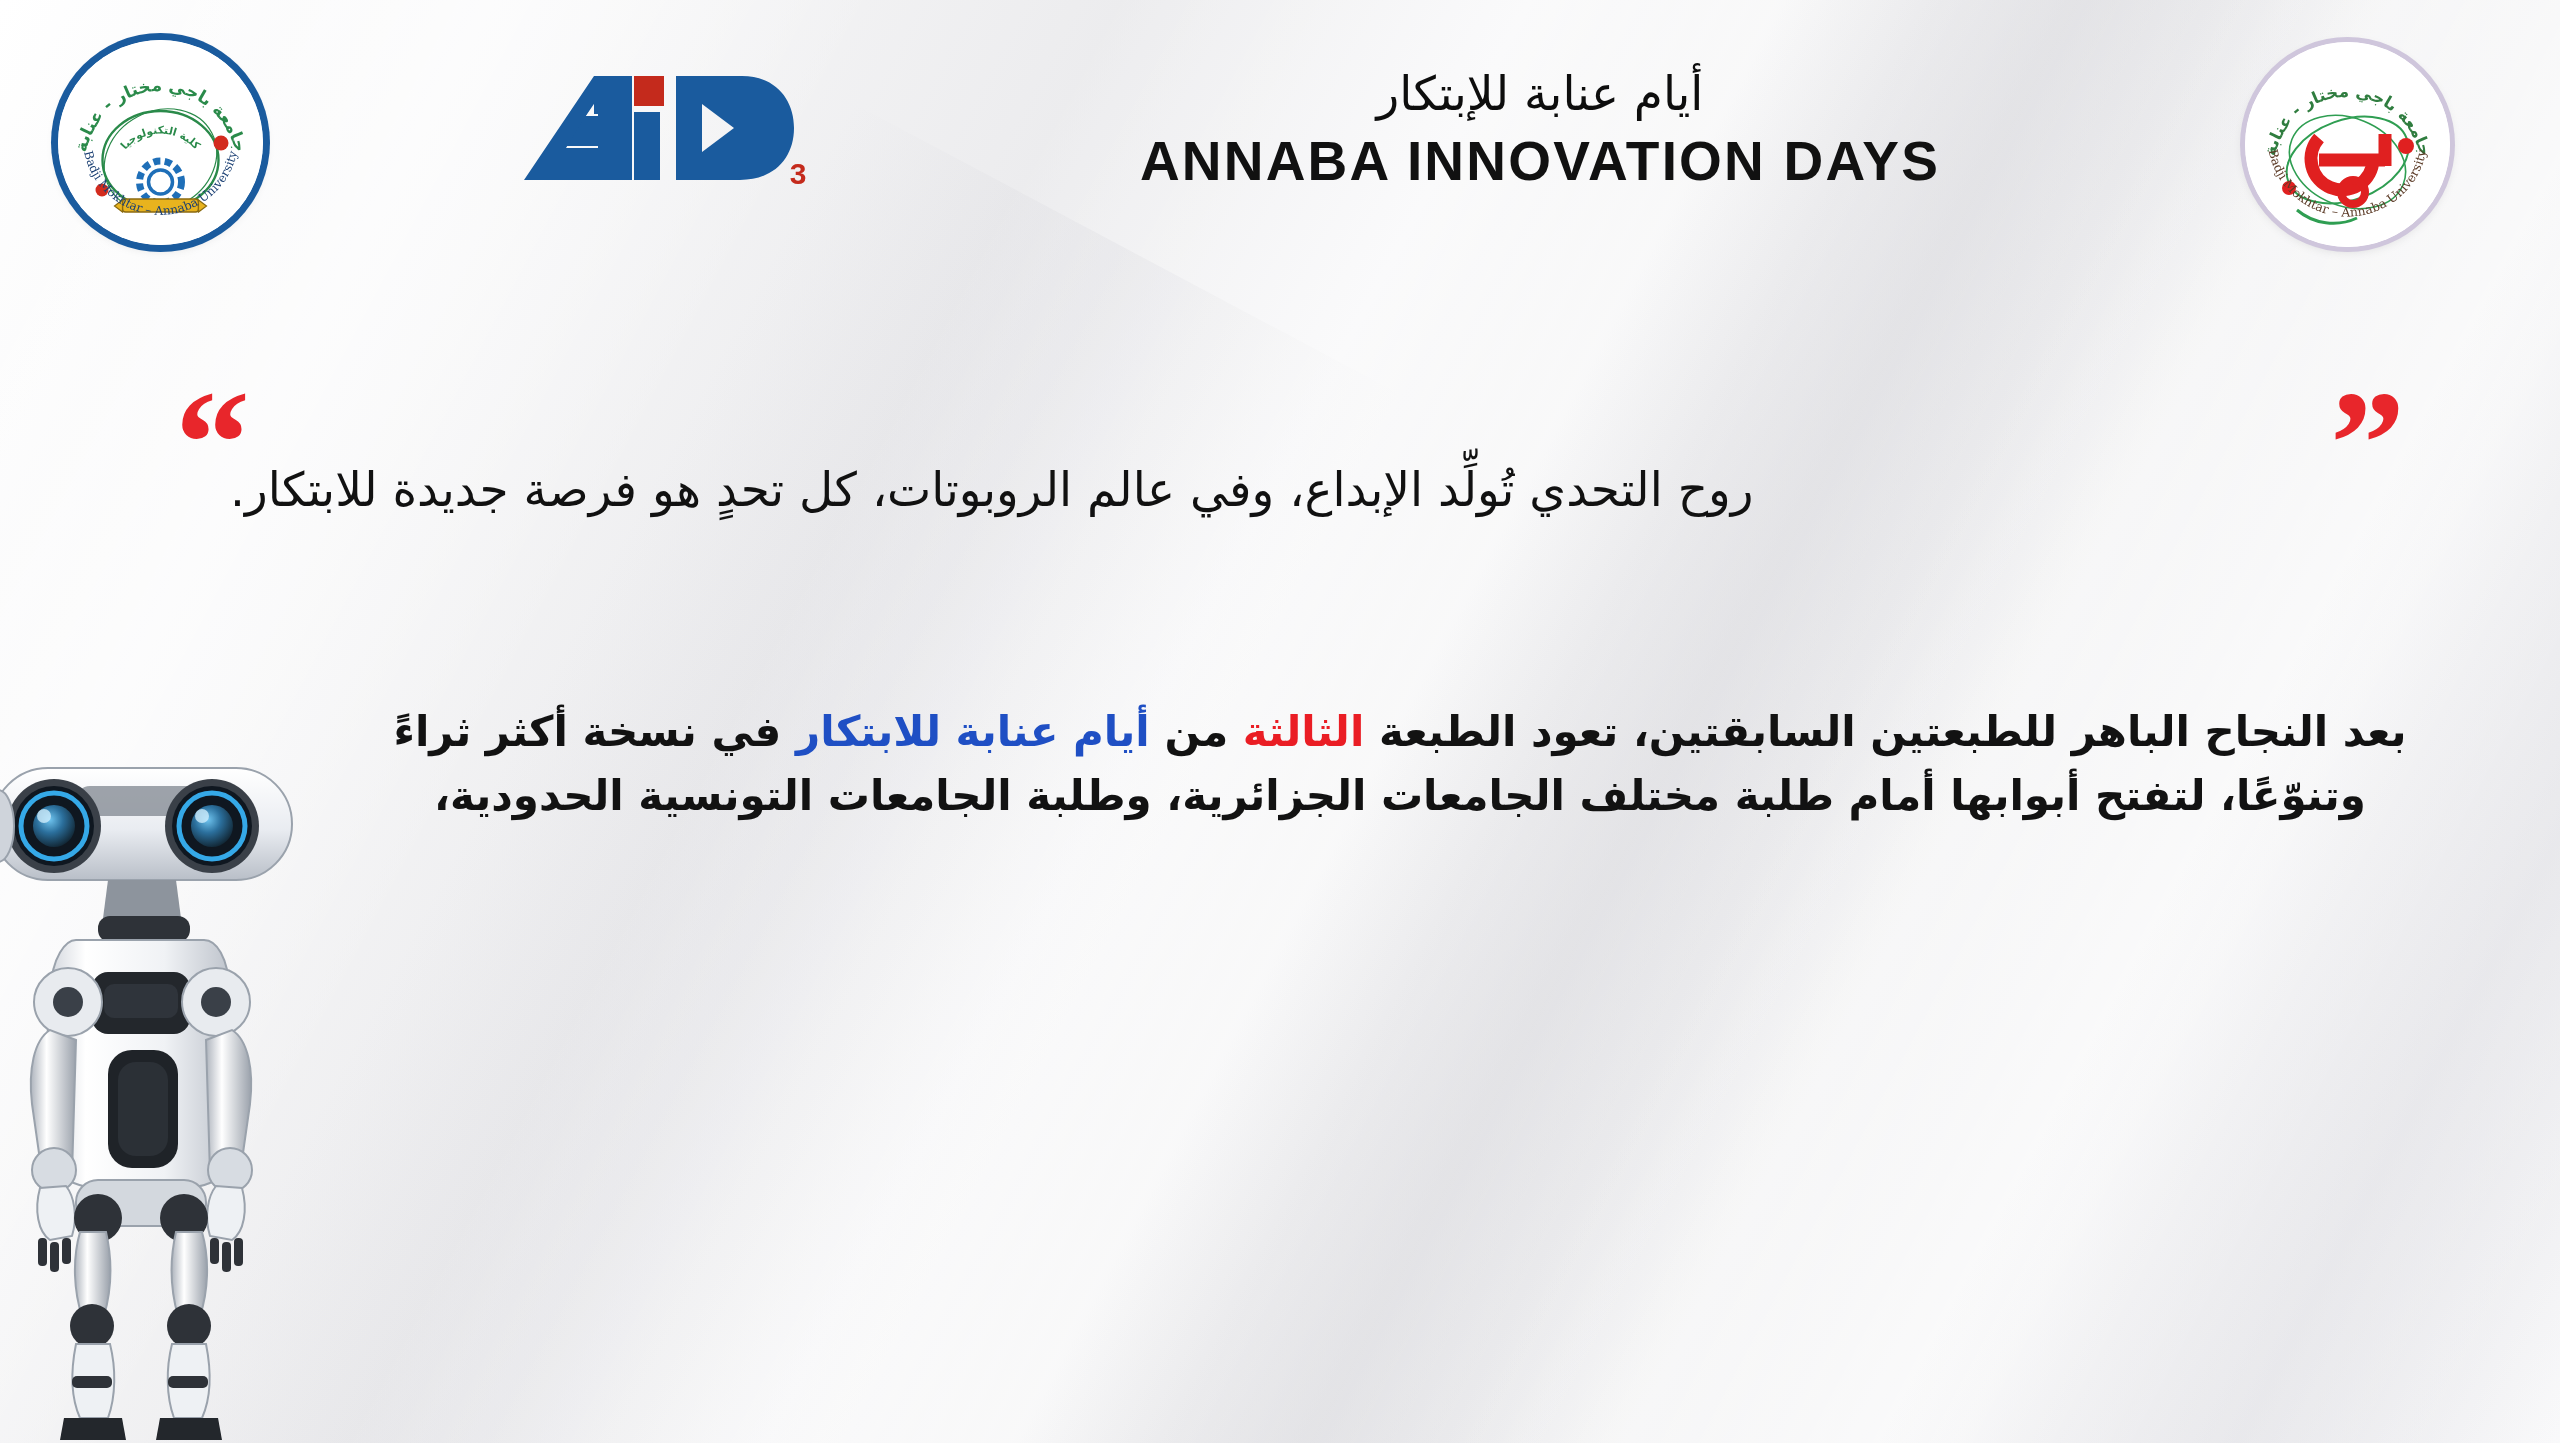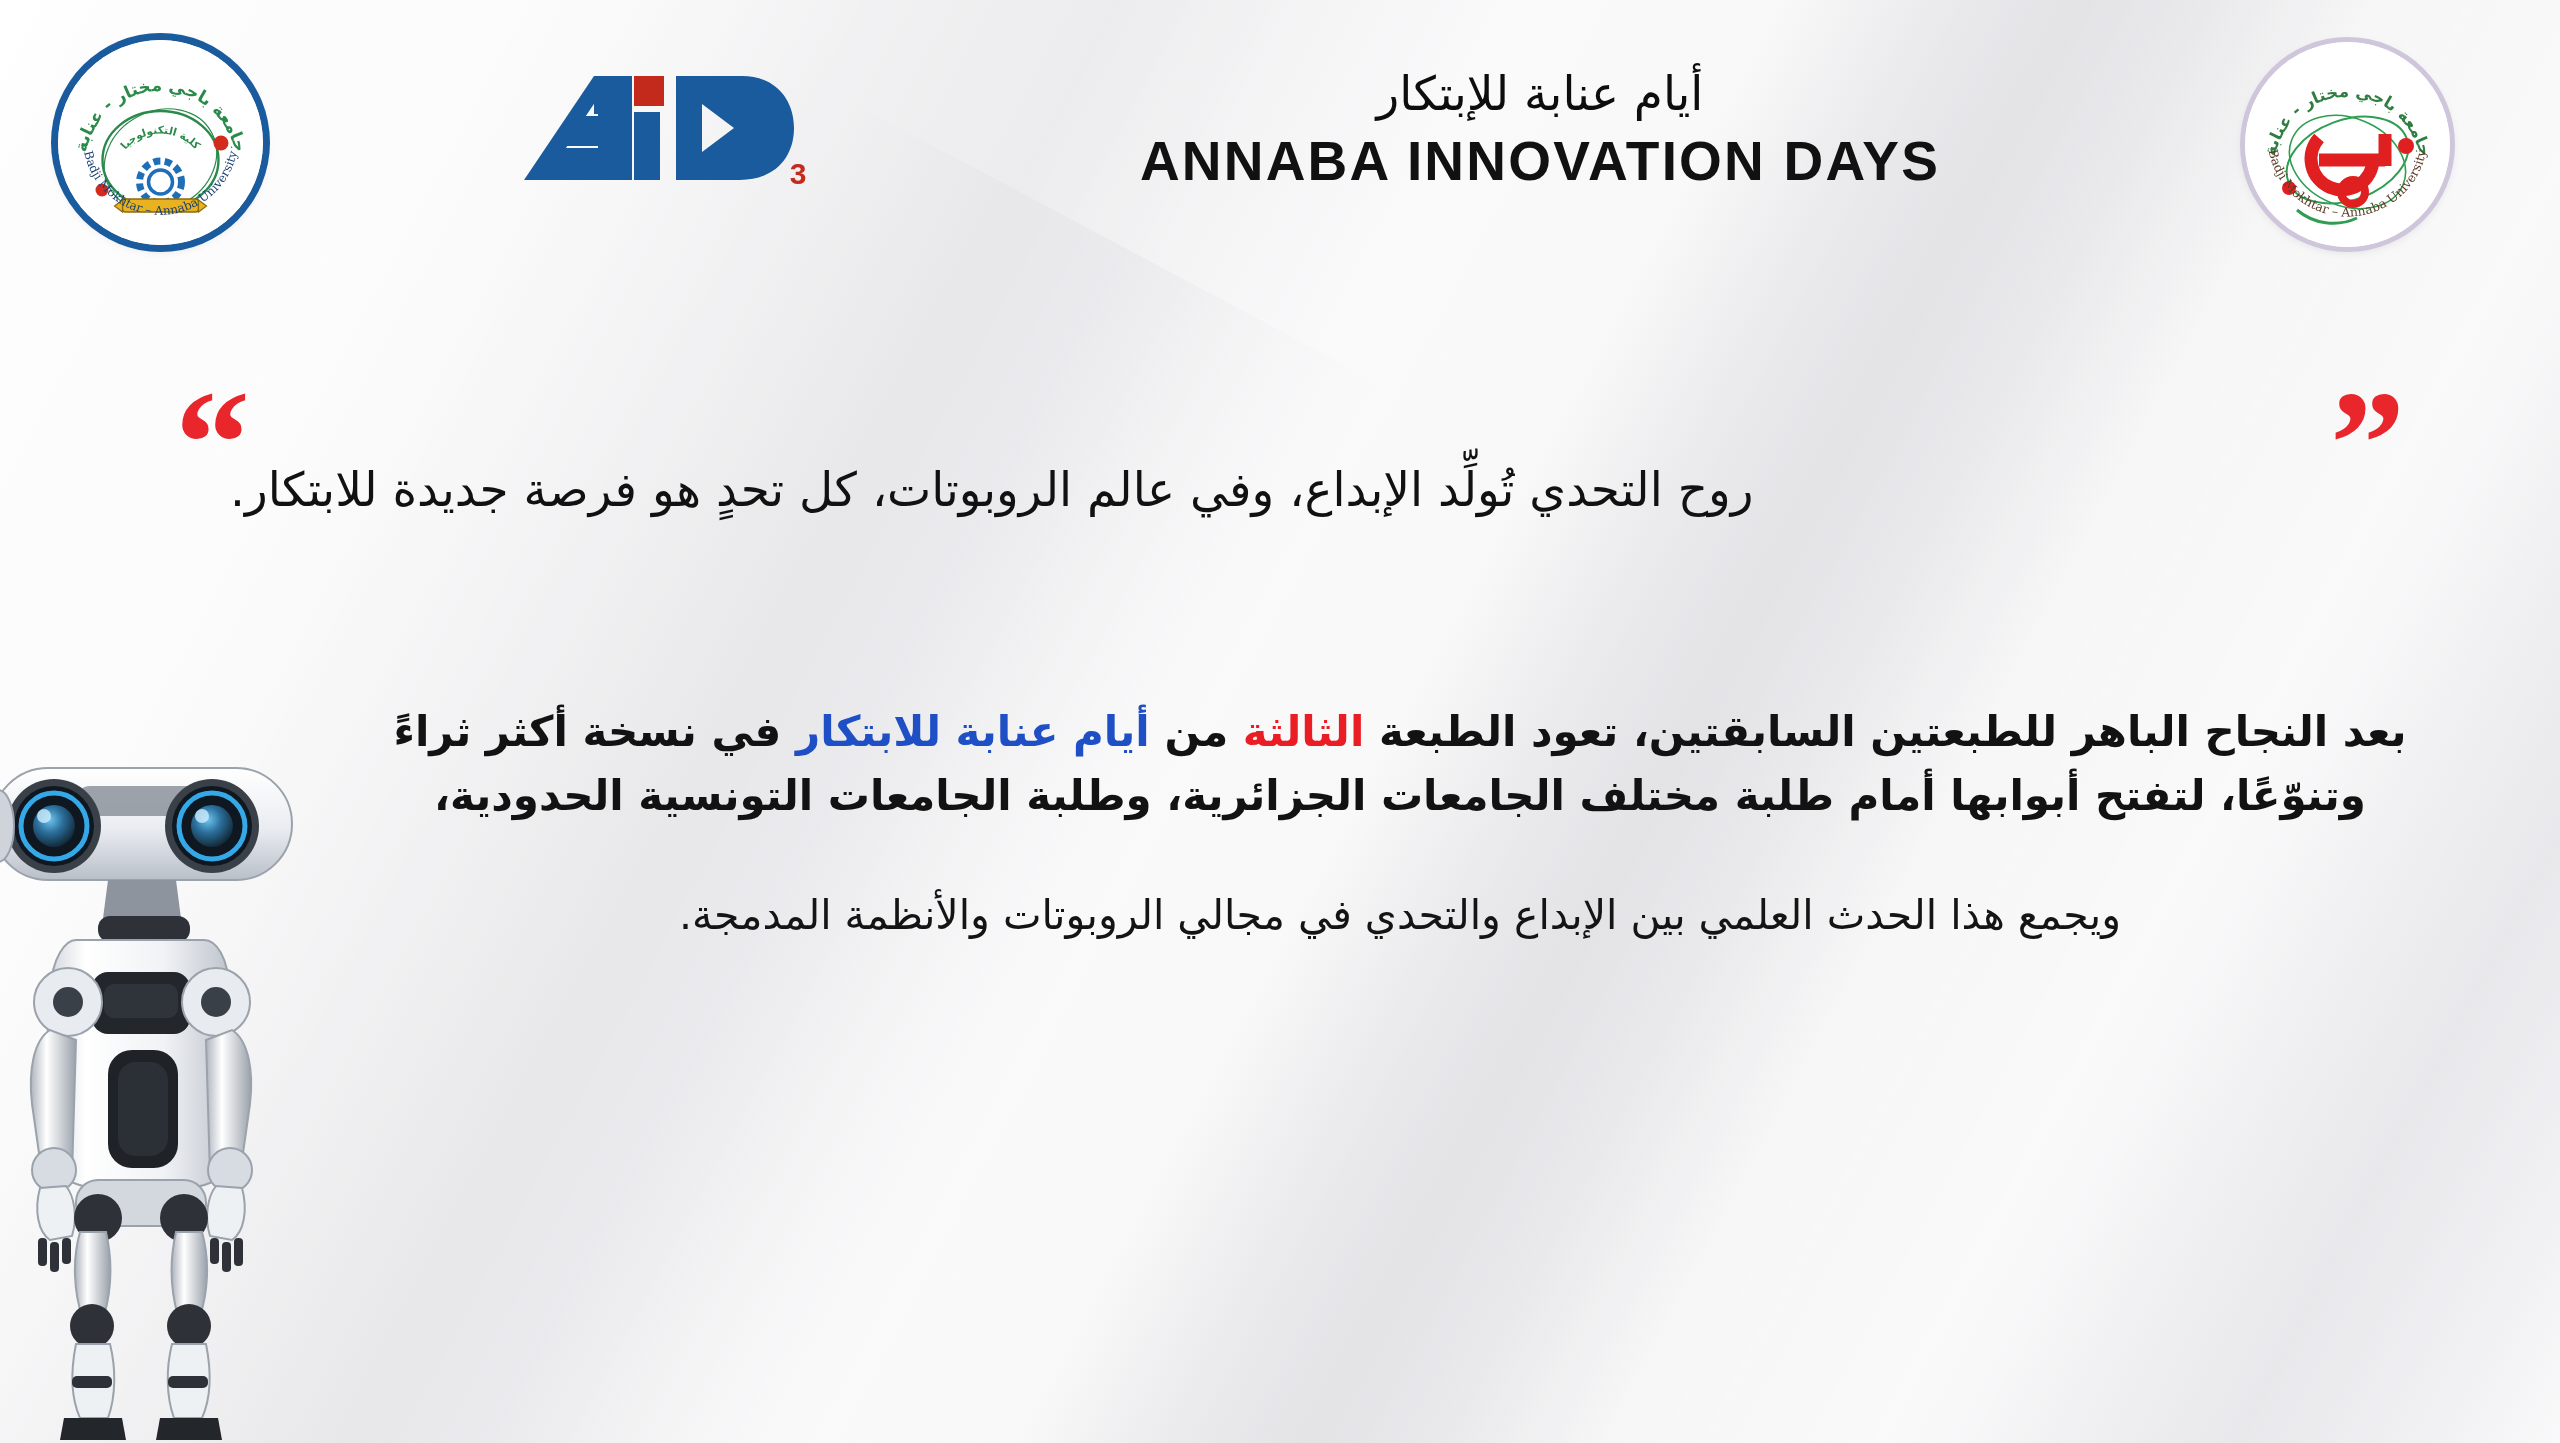--- a/index.html
+++ b/index.html
@@ -304,21 +304,20 @@
   </div>
 
   <div>
     <div class="quote-mark qm-right">”</div>
     <div class="quote-mark qm-left">“</div>
     <div class="quote-text">روح التحدي تُولِّد الإبداع، وفي عالم الروبوتات، كل تحدٍ هو فرصة جديدة للابتكار.</div>
   </div>
 
   <div class="body-block">
     <p class="para para-1" id="para1"><span>بعد النجاح الباهر للطبعتين السابقتين، تعود الطبعة </span><span class="hl-red">الثالثة</span><span> من </span><span class="hl-blue">أيام عنابة للابتكار</span><span> في نسخة أكثر ثراءً وتنوّعًا، لتفتح أبوابها أمام طلبة مختلف الجامعات الجزائرية، وطلبة الجامعات التونسية الحدودية،</span></p>
-    <p class="para para-3">ويجمع هذا الحدث العلمي بين الإبداع والتحدي في مجالي الروبوتات والأنظمة المدمجة.</p>
   </div>
 
   <div class="robot">
     <svg viewBox="0 0 490 705" aria-hidden="true">
       <defs>
         <linearGradient id="bodyG" x1="0" y1="0" x2="1" y2="0">
           <stop offset="0%" stop-color="#c9ced6"></stop>
           <stop offset="22%" stop-color="#ffffff"></stop>
           <stop offset="62%" stop-color="#f0f2f5"></stop>
           <stop offset="100%" stop-color="#b7bdc6"></stop>

